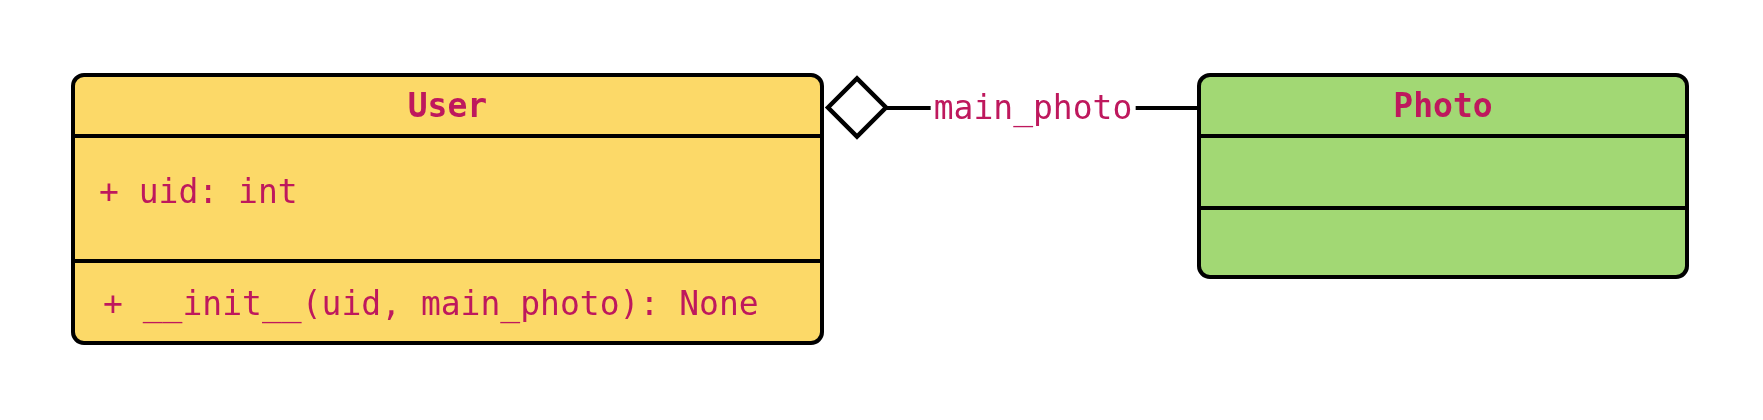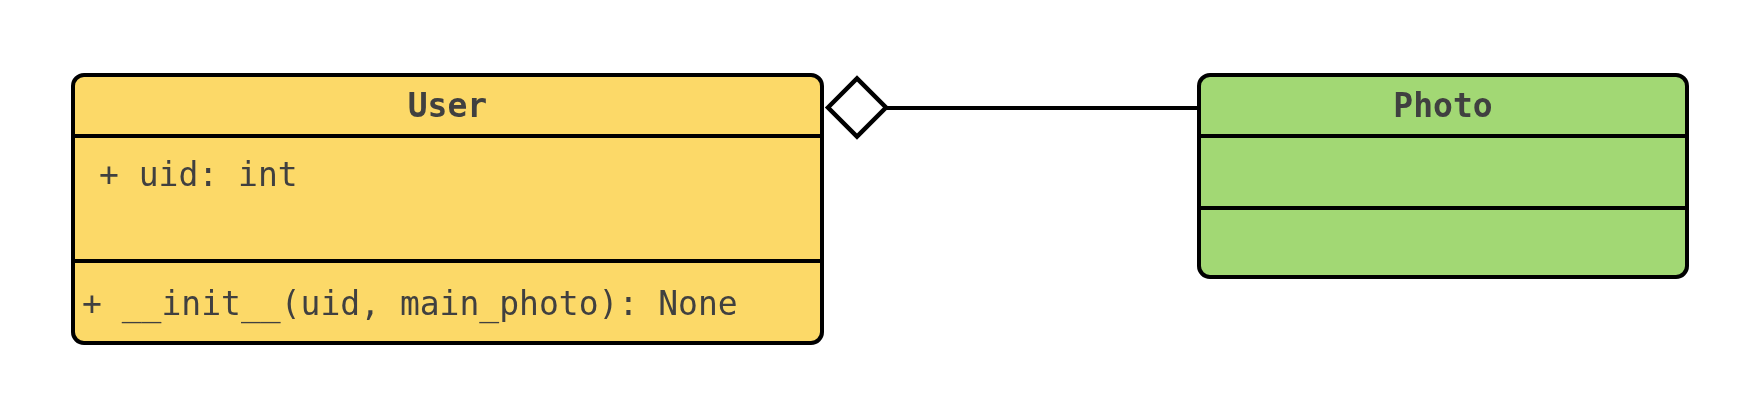--- a/index.html
+++ b/index.html
@@ -7,21 +7,21 @@
     padding: 0;
     background: #ffffff;
   }
   .canvas {
     position: relative;
     width: 1763px;
     height: 420px;
     background: #ffffff;
     overflow: hidden;
     font-family: "DejaVu Sans Mono", "Liberation Mono", monospace;
-    color: #404040;
+    color: #be185d;
   }
   .connector-svg {
     position: absolute;
     left: 0;
     top: 0;
     width: 1763px;
     height: 420px;
   }
   .class-box {
     position: absolute;
@@ -56,41 +56,41 @@
     text-align: center;
     white-space: pre;
   }
   .class-attrs {
     flex: none;
     box-sizing: border-box;
     border-bottom: 4px solid #000000;
   }
   .user .class-attrs {
     height: 125px;
-    padding: 20px 0 0 24px;
+    padding: 37px 0 0 24px;
   }
   .photo .class-attrs {
     height: 72px;
   }
   .attr-row {
     font-size: 33px;
     line-height: 34px;
     white-space: pre;
   }
   .attr-row b, .method-row b {
     font-weight: bold;
   }
   .class-methods {
     flex: 1;
     display: flex;
     align-items: center;
     box-sizing: border-box;
   }
   .user .class-methods {
-    padding-left: 7px;
+    padding-left: 28px;
     padding-top: 4px;
   }
   .method-row {
     font-size: 33px;
     line-height: 34px;
     white-space: pre;
   }
   .edge-label {
     position: absolute;
     left: 1033px;
@@ -116,20 +116,21 @@
   <div class="class-box user" style="background: rgb(252, 217, 104);">
     <div class="class-title">User</div>
     <div class="class-attrs">
       <div class="attr-row"><span>+ uid: int</span><b></b></div>
     </div>
     <div class="class-methods">
       <div class="method-row">+ __init__(uid, main_photo): None</div>
     </div>
   </div>
 
+  <div class="edge-label">main_photo</div>
 
   <div class="class-box photo" style="background: rgb(162, 216, 116);">
     <div class="class-title">Photo</div>
     <div class="class-attrs"></div>
     <div class="class-methods"></div>
   </div>
 
 </div>
 
 </body></html>

